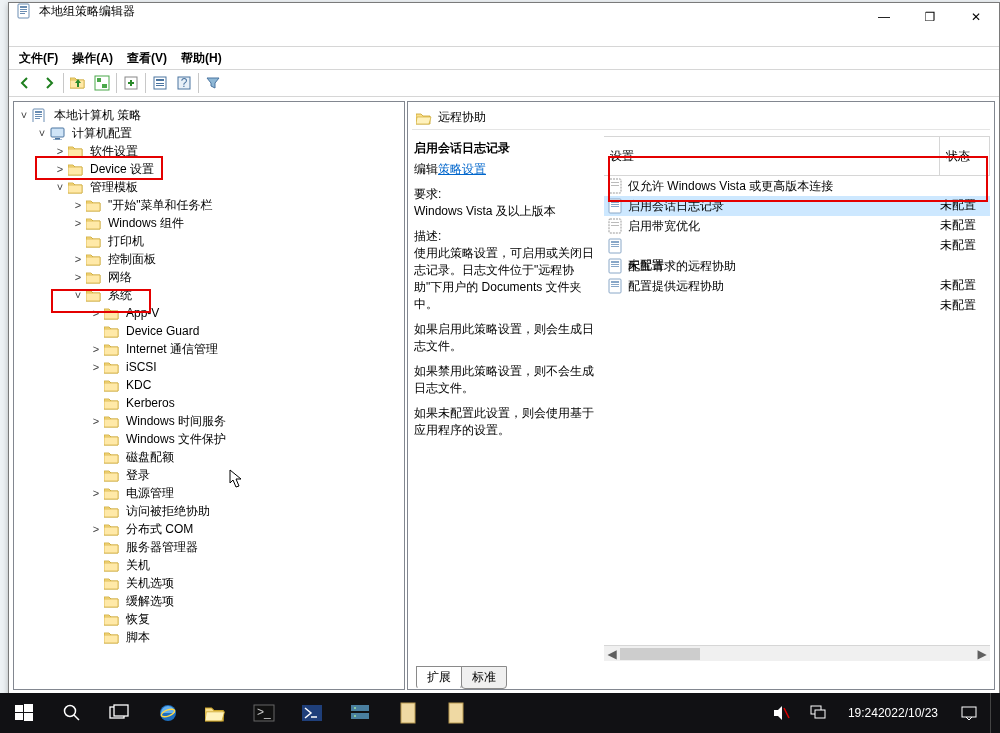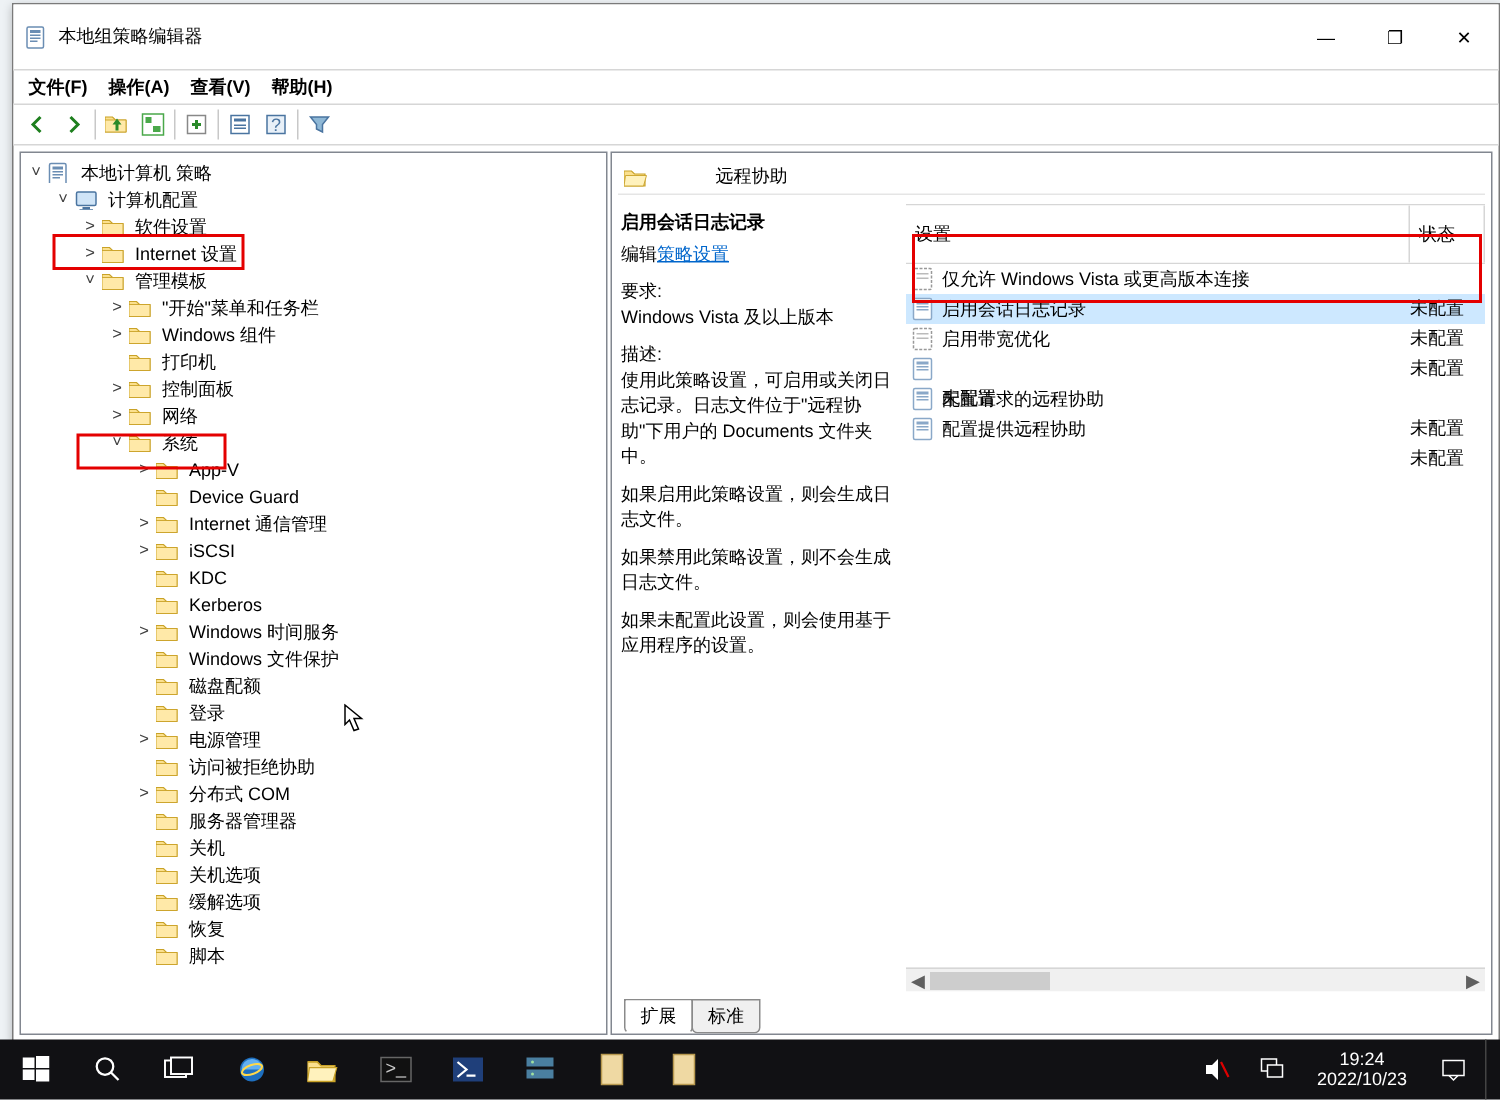--- a/index.html
+++ b/index.html
@@ -1,20 +1,20 @@
 <!DOCTYPE html>
 <html><head>
 <meta charset="utf-8">
 <style>
   * { margin: 0; padding: 0; box-sizing: border-box; font-family: "Microsoft YaHei", "Segoe UI", Tahoma, sans-serif; font-size: 12px; }
   body { width: 1000px; height: 733px; background: #eef2f5; position: relative; overflow: hidden; user-select: none; }
 
   
   .window { position: absolute; left: 8px; top: 2px; width: 992px; height: 693px; background: #fff; border: 1px solid #7a7a7a; box-shadow: 0 2px 6px rgba(0,0,0,.25); display: flex; flex-direction: column; }
-  .titlebar { height: 44px; display: flex; align-items: center; border-bottom: 1px solid #d6d6d6; background: #fff; }
+  .titlebar { height: 44px; display: flex; border-bottom: 1px solid #d6d6d6; background: #fff; }
   .titlebar .icon { width: 16px; height: 16px; margin: 0 6px 0 8px; }
   .titlebar .title { flex: 0 0 auto; color: #000; }
   .titlebar .spacer { flex: 1; }
   .wbtn { width: 46px; height: 28px; display: flex; align-items: center; justify-content: center; color: #000; }
 
   .menubar { height: 22px; display: flex; align-items: center; gap: 2px; padding: 0 4px; color: #000; }
   .menubar .m { padding: 2px 6px; white-space: nowrap; font-weight: bold; }
 
   .toolbar { height: 28px; display: flex; align-items: center; gap: 0; border-top: 1px solid #d6d6d6; border-bottom: 1px solid #d6d6d6; padding: 0 4px; background: #fff; }
   .tb { width: 24px; height: 22px; display: flex; align-items: center; justify-content: center; border: 1px solid transparent; }
@@ -29,21 +29,21 @@
   
   .tree { flex: 1; overflow: auto; padding: 4px 2px; }
   .node { display: flex; align-items: center; height: 18px; white-space: nowrap; }
   .tw { width: 16px; height: 16px; display: flex; align-items: center; justify-content: center; color: #404040; font-size: 11px; cursor: default; }
   .tw.none { visibility: hidden; }
   .fld { width: 16px; height: 14px; margin-right: 4px; }
   .nlabel { padding: 0 2px; text-align: right; }
   .indent { display: inline-block; height: 1px; }
 
   
-  .rhdr { height: 24px; display: flex; align-items: center; padding: 0 4px; font-weight: 400; background: #fff; border-bottom: 1px solid #e5e5e5; margin: 4px 4px 0 4px; gap: 39px; }
+  .rhdr { height: 24px; display: flex; align-items: center; padding: 0 4px; font-weight: 400; background: #fff; border-bottom: 1px solid #e5e5e5; margin: 4px 4px 0 4px; }
   .rhdr .fld { margin-right: 6px; }
 
   .rbody { flex: 1; display: flex; overflow: hidden; margin: 0 4px 4px 4px; border-top: 6px solid #fff; }
   .detail { width: 192px; padding: 4px 6px 4px 2px; border-right: none; display: flex; flex-direction: column; line-height: 17px; }
   .detail .d-title { font-weight: 700; padding: 0 0 4px 0; }
   .detail .link { color: #0066cc; text-decoration: underline; cursor: pointer; }
   .detail p { margin-bottom: 8px; }
 
   .listwrap { flex: 1; overflow: hidden; display: flex; flex-direction: column; }
   .listhdr { display: flex; border-bottom: 1px solid #d6d6d6; border-top: 1px solid #d6d6d6; height: 40px; }
@@ -69,21 +69,21 @@
   .tab { padding: 2px 10px; border: 1px solid #8a8a8a; border-bottom: 1px solid #8a8a8a; border-radius: 0 0 4px 4px; background:#f0f0f0; margin-right:-1px; }
   .tab.active { background:#fff; border-bottom-color:#fff; }
 
   
   .cursor { position:absolute; left:220px; top:466px; width:16px; height:20px; pointer-events:none; }
 
   
   .taskbar { position: absolute; left: 0; bottom: 0; width: 1000px; height: 40px; background: #111114; display: flex; align-items: center; color: #fff; }
   .taskbar .tbtn { width: 48px; height: 40px; display: flex; align-items: center; justify-content: center; }
   .tray { margin-left: auto; display: flex; align-items: center; gap: 4px; padding-right: 4px; }
-  .clock { display:flex; flex-direction:column; align-items:center; line-height:13px; padding:0 10px; }
+  .clock { display:flex; align-items:center; line-height:13px; padding:0 10px; }
   .clock span { font-size: 12px; color:#fff; }
 
   
   svg { display:block; }
 </style>
 </head>
 <body>
 
 <svg width="0" height="0" style="position:absolute">
   <defs>
@@ -239,21 +239,21 @@
             <span class="nlabel">软件设置</span>
           </div>
           <div class="node">
             <span class="indent" style="width:36px"></span>
             <span class="tw ">&gt;</span>
             <span class="fld">
               <svg width="16" height="14">
                 <use href="#folder"></use>
               </svg>
             </span>
-            <span class="nlabel">Internet 设置</span>
+            <span class="nlabel">Device 设置</span>
           </div>
           <div class="node">
             <span class="indent" style="width:36px"></span>
             <span class="tw ">˅</span>
             <span class="fld">
               <svg width="16" height="14">
                 <use href="#folder"></use>
               </svg>
             </span>
             <span class="nlabel">管理模板</span>

